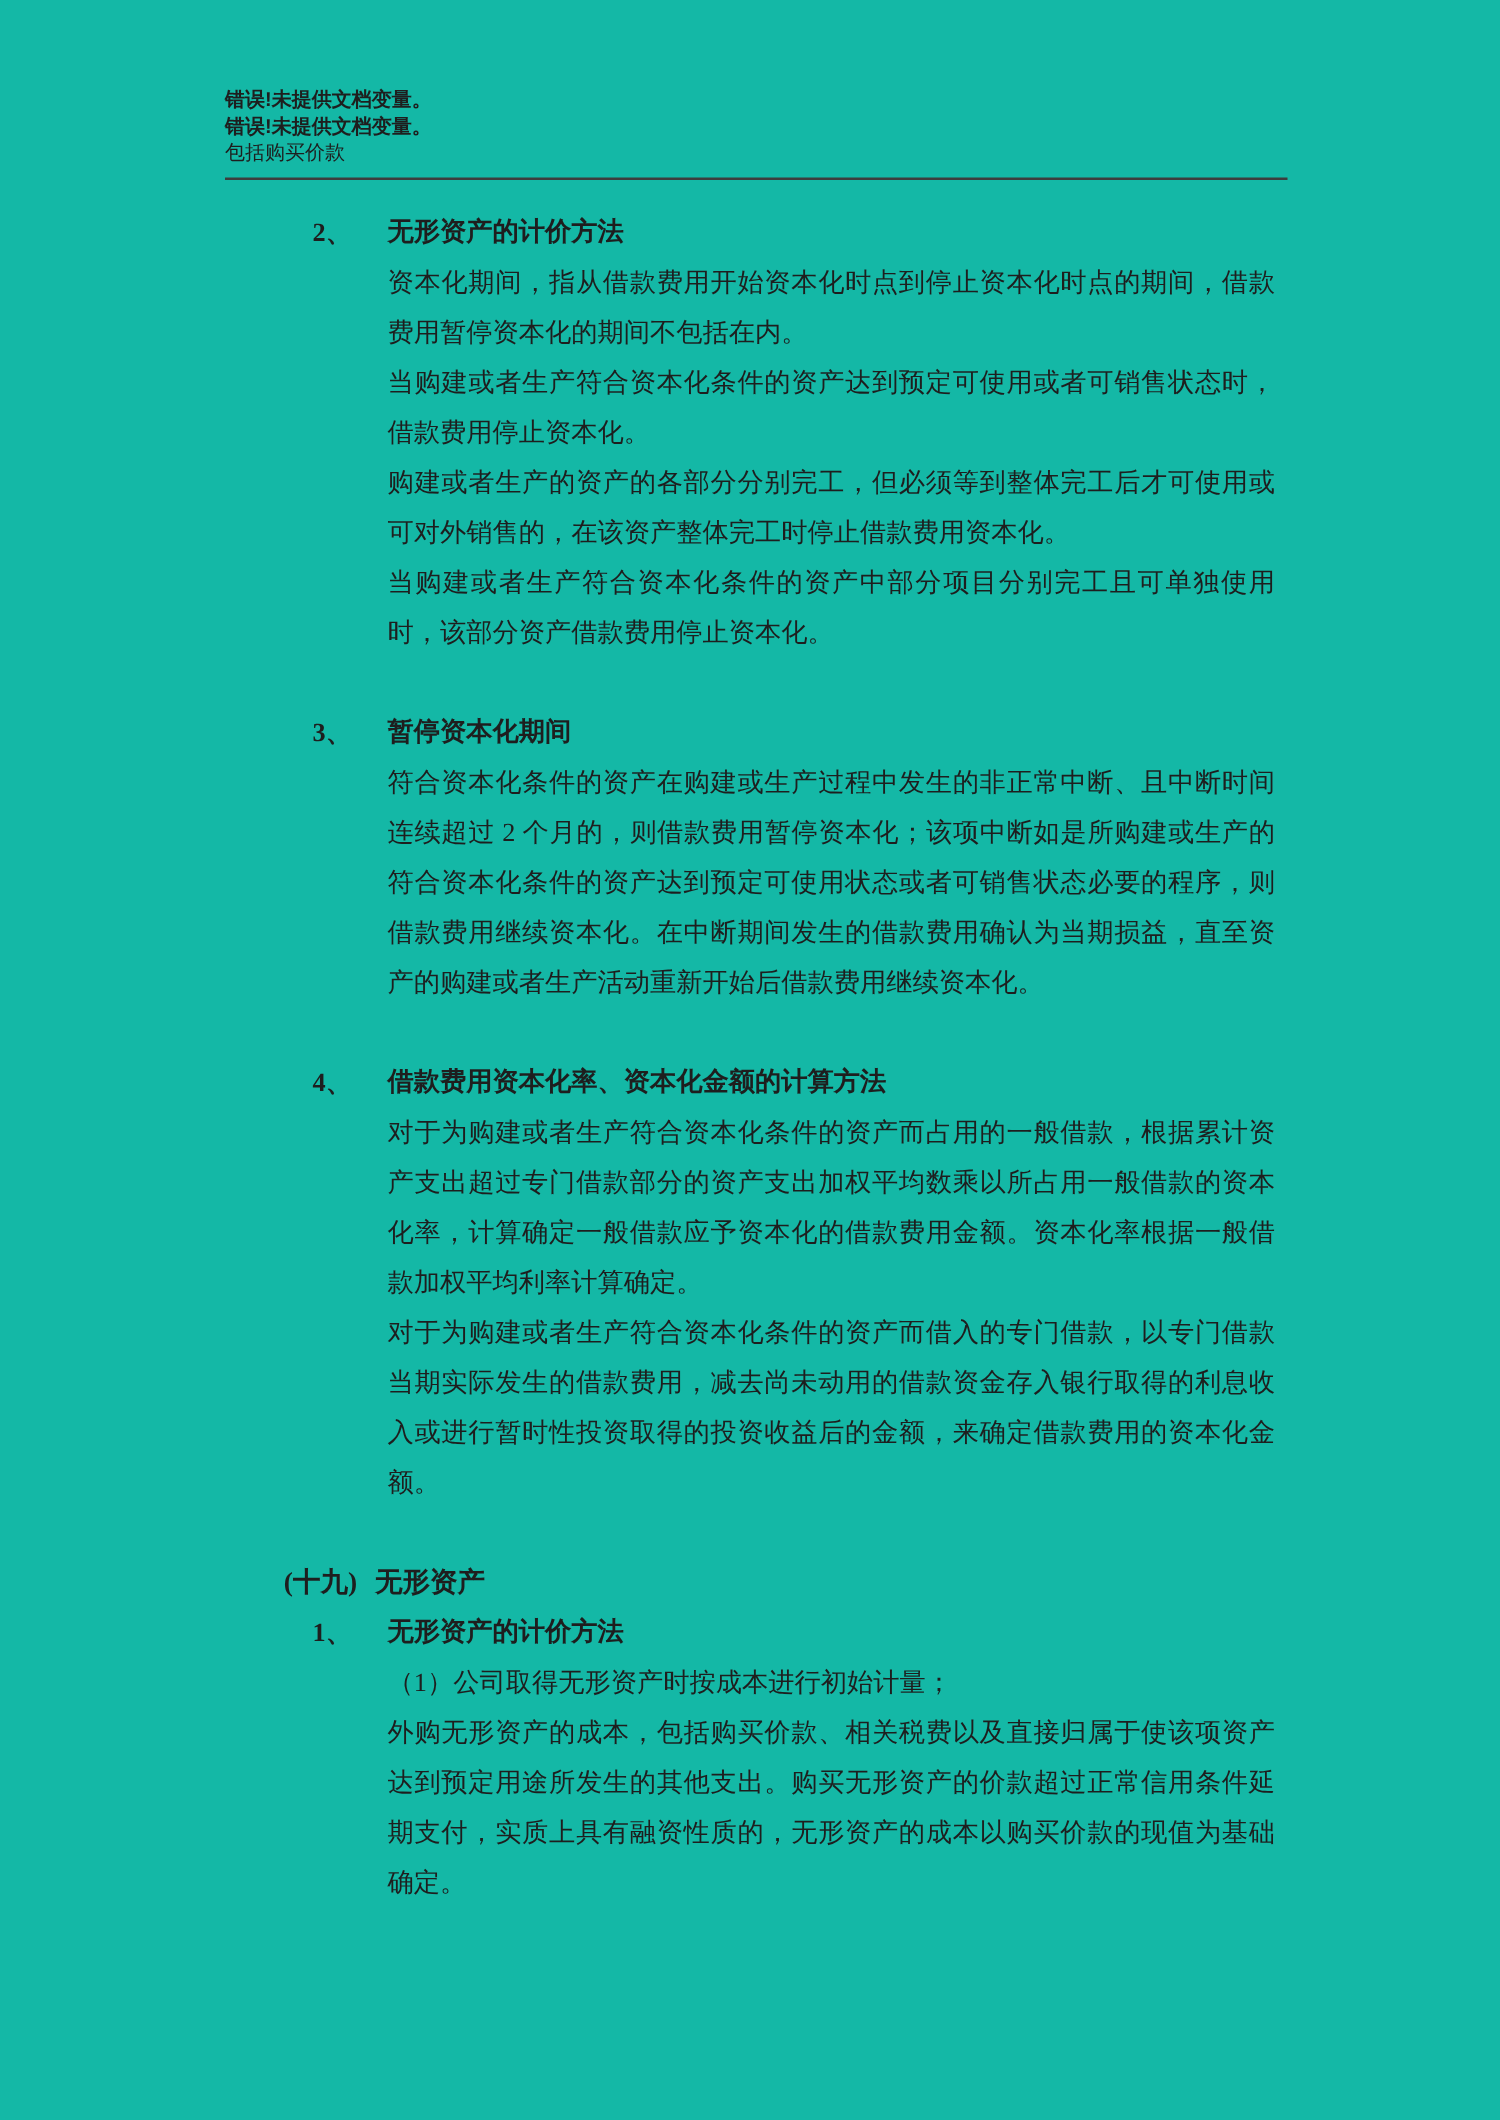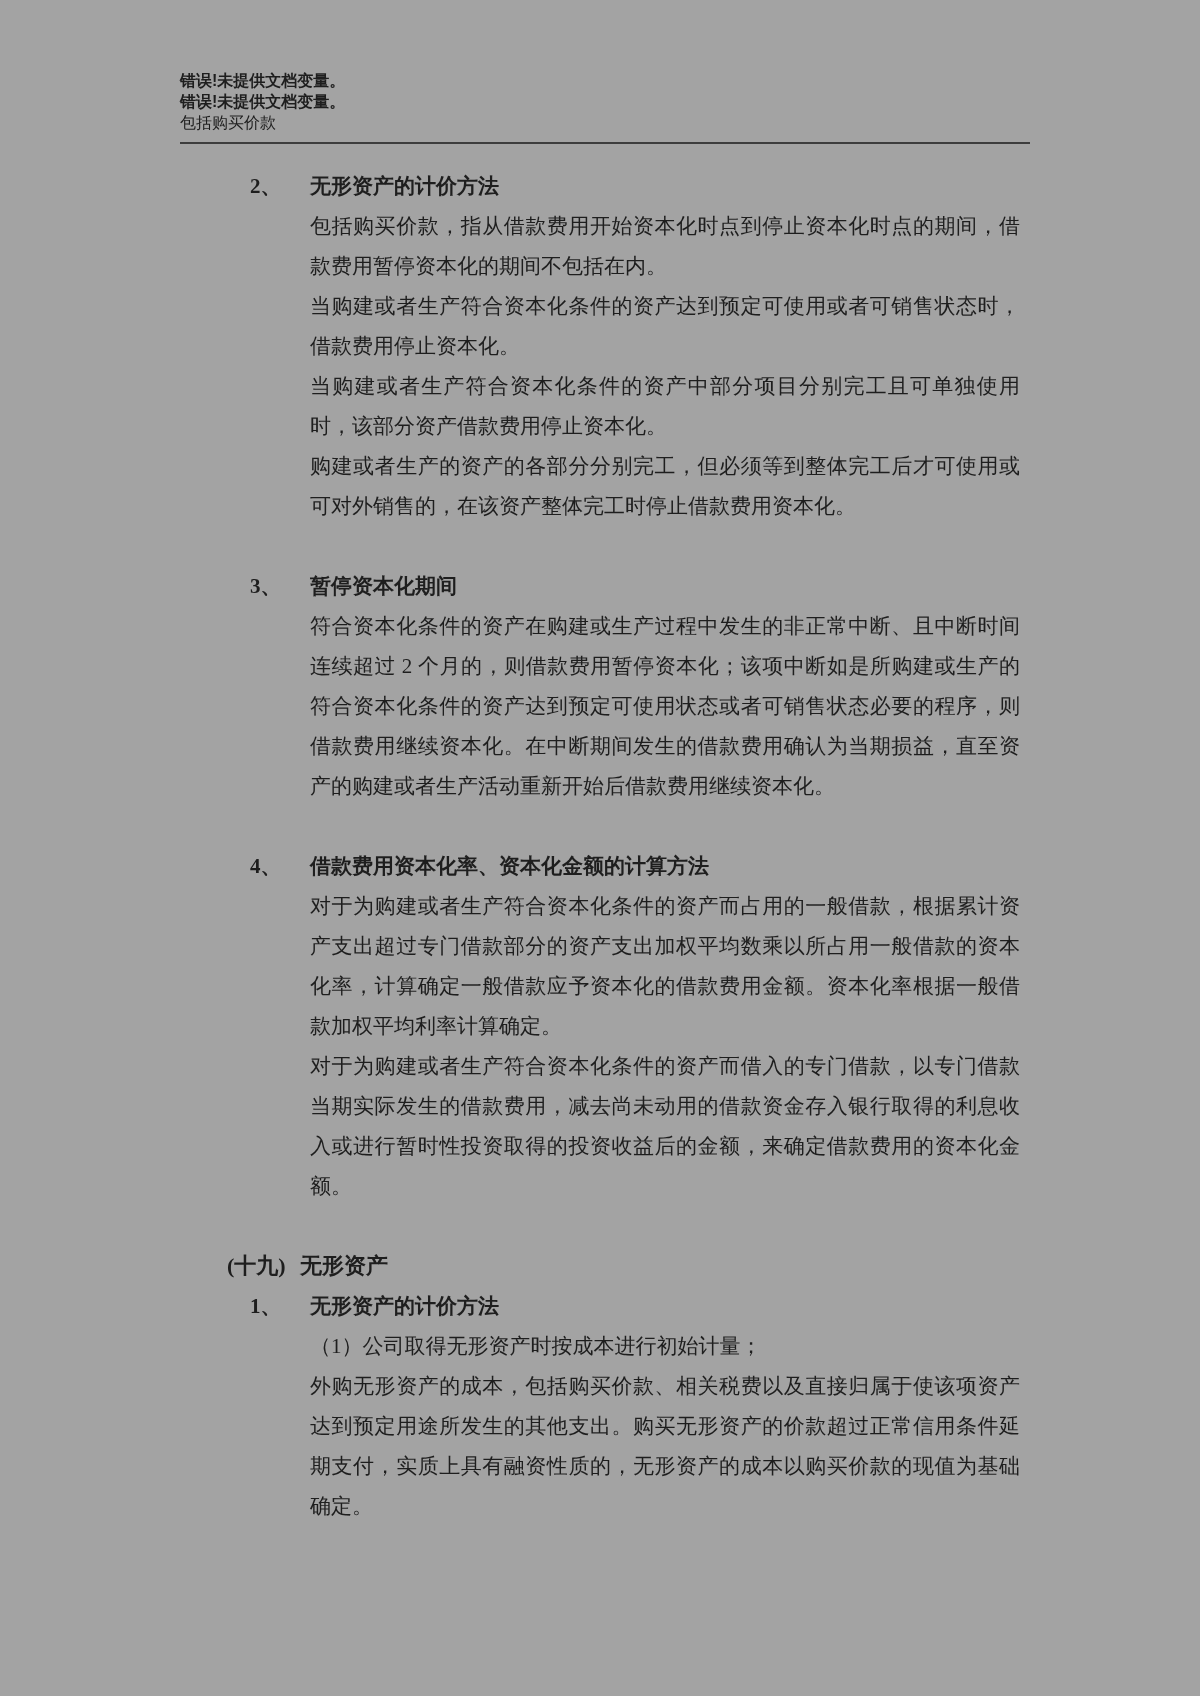--- a/index.html
+++ b/index.html
@@ -5,21 +5,21 @@
   html, body {
     margin: 0;
     padding: 0;
     background: #e8e8e8;
   }
   .page {
     position: relative;
     width: 1200px;
     height: 1696px;
     margin: 0 auto;
-    background: #a3a3a3;
+    background: #14b8a6;
     color: #1e1e1e;
     font-family: "Liberation Serif", "DejaVu Serif", serif;
     overflow: hidden;
   }
   
   .doc-header {
     position: absolute;
     left: 180px;
     top: 70px;
     width: 850px;
@@ -89,24 +89,24 @@
     <div class="hdr-line">包括购买价款</div>
   </header>
 
   <main class="doc-main">
 
     <section class="section first">
       <div class="sec-head">
         <span class="sec-num">2、</span>
         <span class="sec-title">无形资产的计价方法</span>
       </div>
-      <p class="body-para">包括购买价款，指从借款费用开始资本化时点到停止资本化时点的期间，借款费用暂停资本化的期间不包括在内。</p>
+      <p class="body-para">资本化期间，指从借款费用开始资本化时点到停止资本化时点的期间，借款费用暂停资本化的期间不包括在内。</p>
       <p class="body-para">当购建或者生产符合资本化条件的资产达到预定可使用或者可销售状态时，借款费用停止资本化。</p>
+      <p class="body-para">购建或者生产的资产的各部分分别完工，但必须等到整体完工后才可使用或可对外销售的，在该资产整体完工时停止借款费用资本化。</p>
       <p class="body-para">当购建或者生产符合资本化条件的资产中部分项目分别完工且可单独使用时，该部分资产借款费用停止资本化。</p>
-      <p class="body-para">购建或者生产的资产的各部分分别完工，但必须等到整体完工后才可使用或可对外销售的，在该资产整体完工时停止借款费用资本化。</p>
     </section>
 
     <section class="section">
       <div class="sec-head">
         <span class="sec-num">3、</span>
         <span class="sec-title">暂停资本化期间</span>
       </div>
       <p class="body-para">符合资本化条件的资产在购建或生产过程中发生的非正常中断、且中断时间连续超过 2 个月的，则借款费用暂停资本化；该项中断如是所购建或生产的符合资本化条件的资产达到预定可使用状态或者可销售状态必要的程序，则借款费用继续资本化。在中断期间发生的借款费用确认为当期损益，直至资产的购建或者生产活动重新开始后借款费用继续资本化。</p>
     </section>
 

